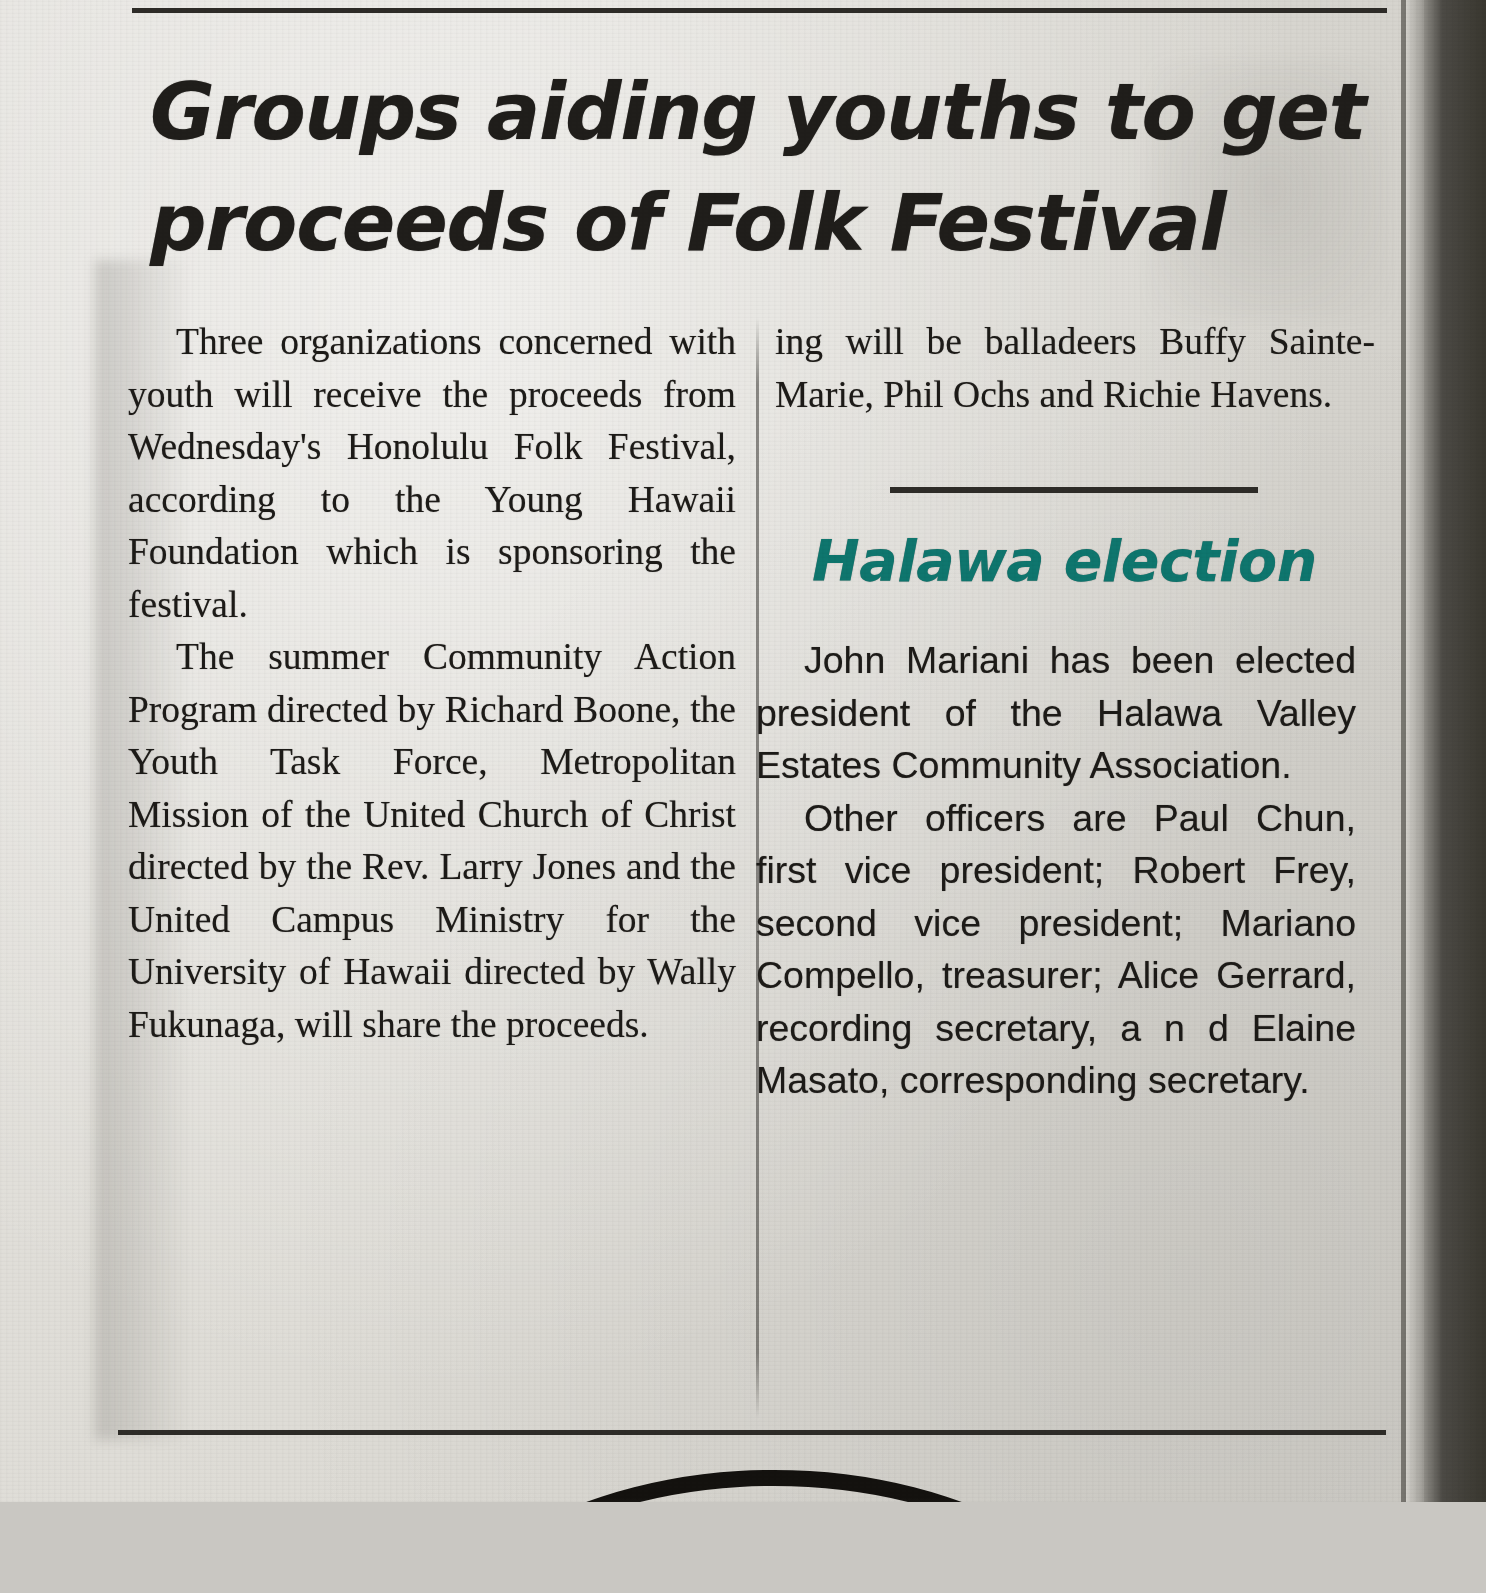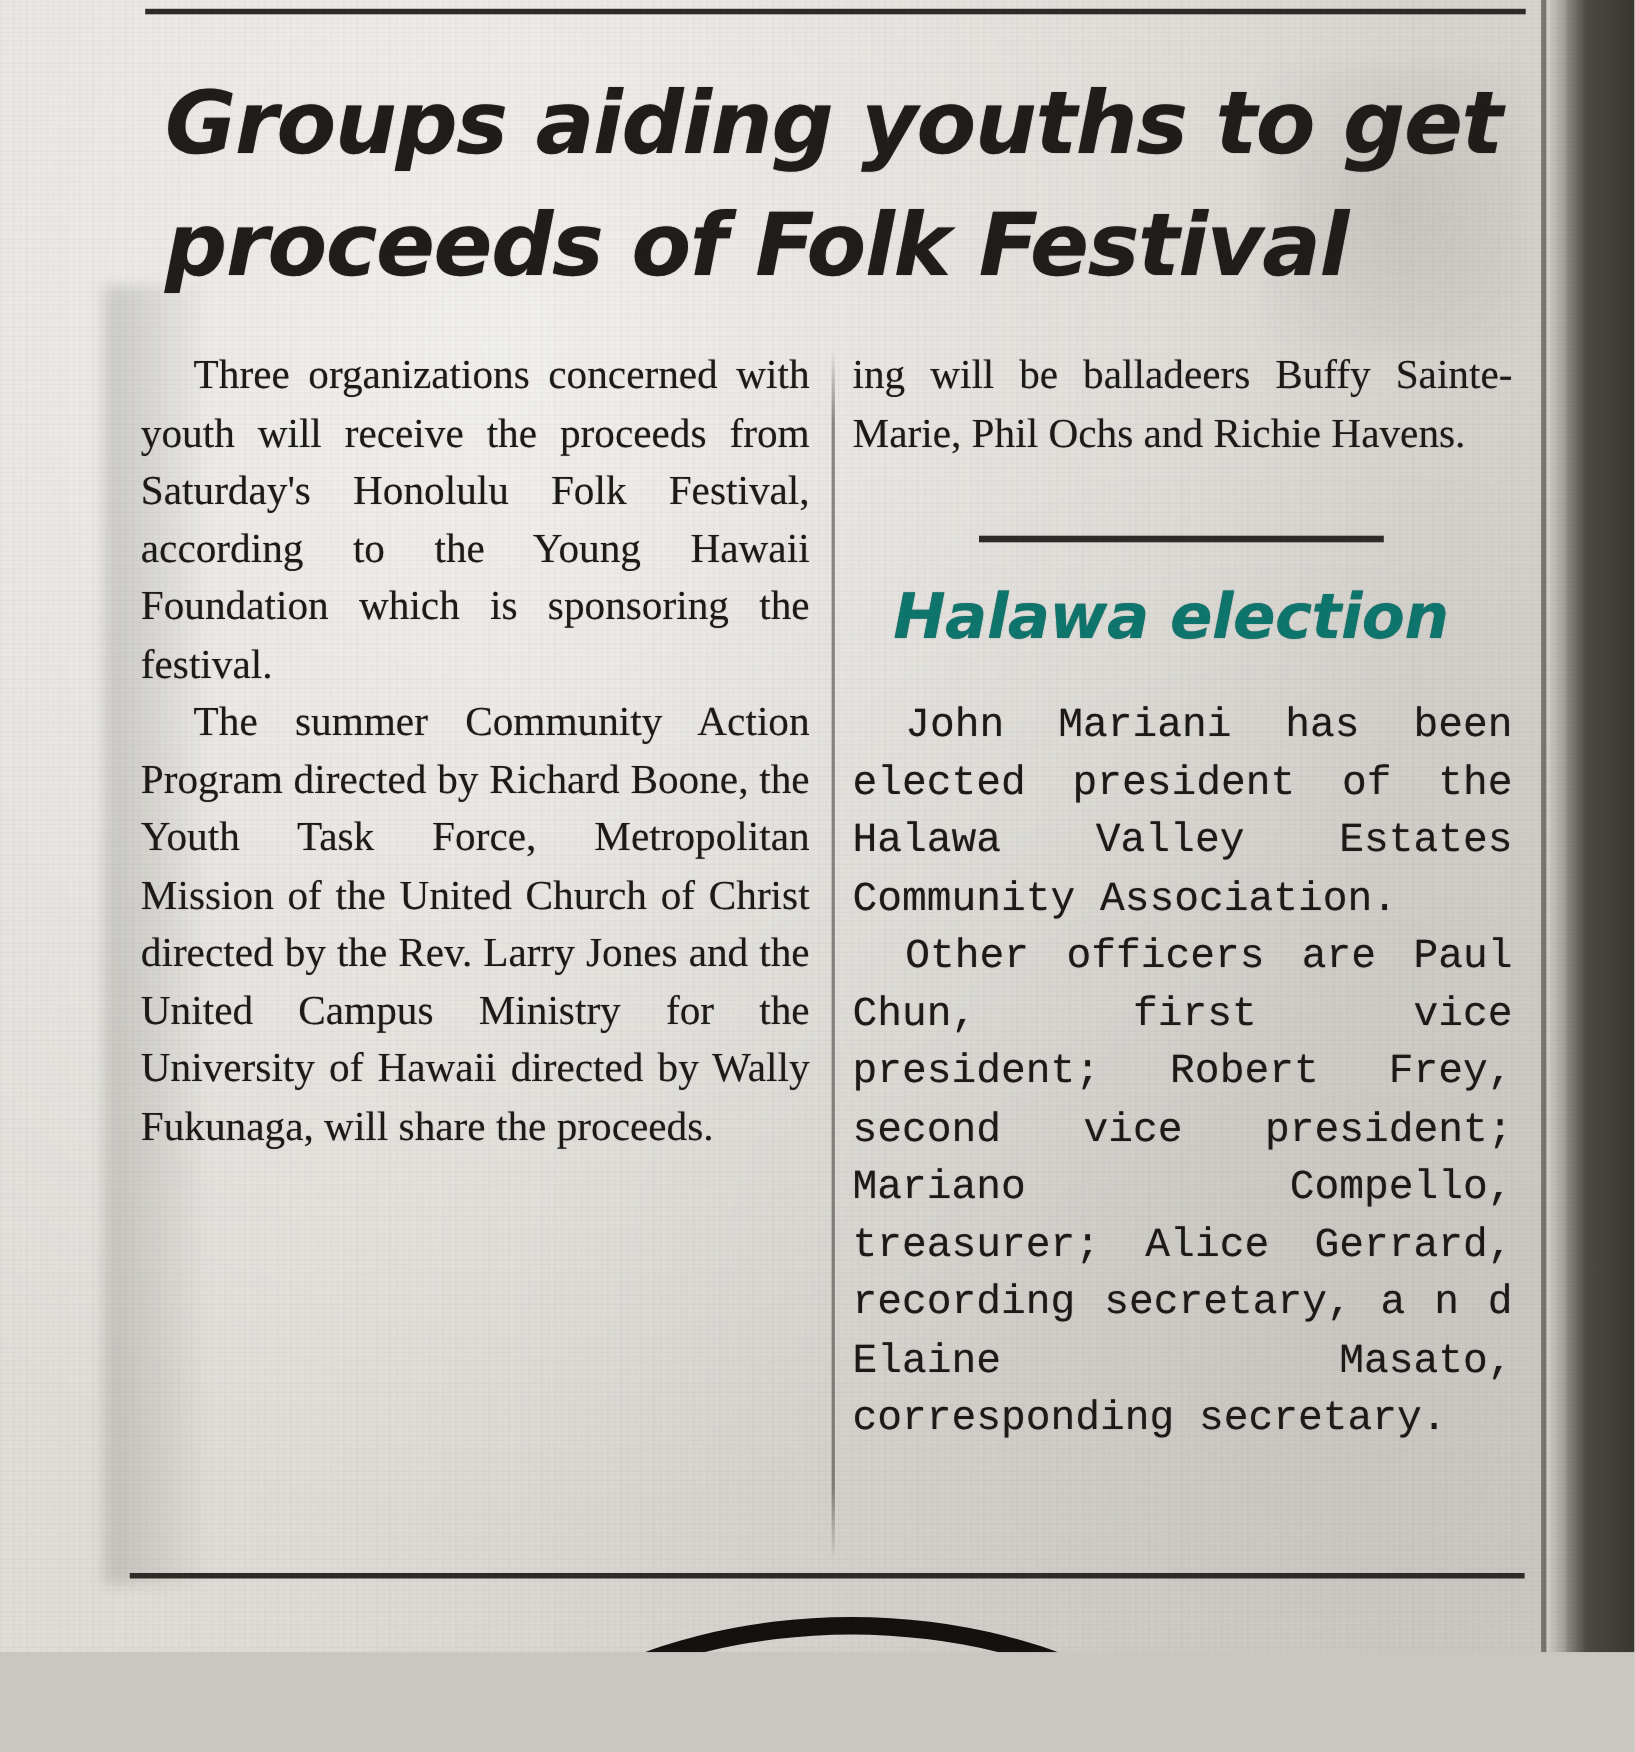--- a/index.html
+++ b/index.html
@@ -124,24 +124,24 @@
     font-weight: bold;
     font-size: 57px;
     letter-spacing: -0.5px;
     color: #0f766e;
     white-space: nowrap;
     text-shadow: 0 0 1px rgba(32,30,27,0.5);
   }
 
   .right-lower {
     position: absolute;
-    left: 775px;
+    left: 756px;
     top: 634px;
     width: 600px;
-    font-family: Liberation Mono, monospace;
+    font-family: Liberation Sans, sans-serif;
     font-size: 37.5px;
     line-height: 52.5px;
     color: #1d1b18;
     text-align: justify;
     text-shadow: 0 0 1px rgba(29,27,24,0.45);
   }
   .right-lower p { margin: 0; text-indent: 48px; }
 
   
   .arc-clip {
@@ -181,21 +181,21 @@
   <div class="rule rule-top"></div>
 
   <div class="headline">
     <span class="hl-line l1">Groups aiding youths to get</span>
     <span class="hl-line l2">proceeds of Folk Festival</span>
   </div>
 
   <div class="col-divider"></div>
 
   <div class="col col-left">
-    <p>Three organizations concerned with youth will receive the proceeds from Saturday's Honolulu Folk Festival, according to the Young Hawaii Foundation which is sponsoring the festival.</p>
+    <p>Three organizations concerned with youth will receive the proceeds from Wednesday's Honolulu Folk Festival, according to the Young Hawaii Foundation which is sponsoring the festival.</p>
     <p>The summer Community Action Program directed by Richard Boone, the Youth Task Force, Metropolitan Mission of the United Church of Christ directed by the Rev. Larry Jones and the United Campus Ministry for the University of Hawaii directed by Wally Fukunaga, will share the proceeds.</p>
   </div>
 
   <div class="col col-right">
     <p class="noindent">ing will be balladeers Buffy Sainte-Marie, Phil Ochs and Richie Havens.</p>
   </div>
 
   <div class="rule rule-mid"></div>
 
   <div class="subhead">Halawa election</div>

